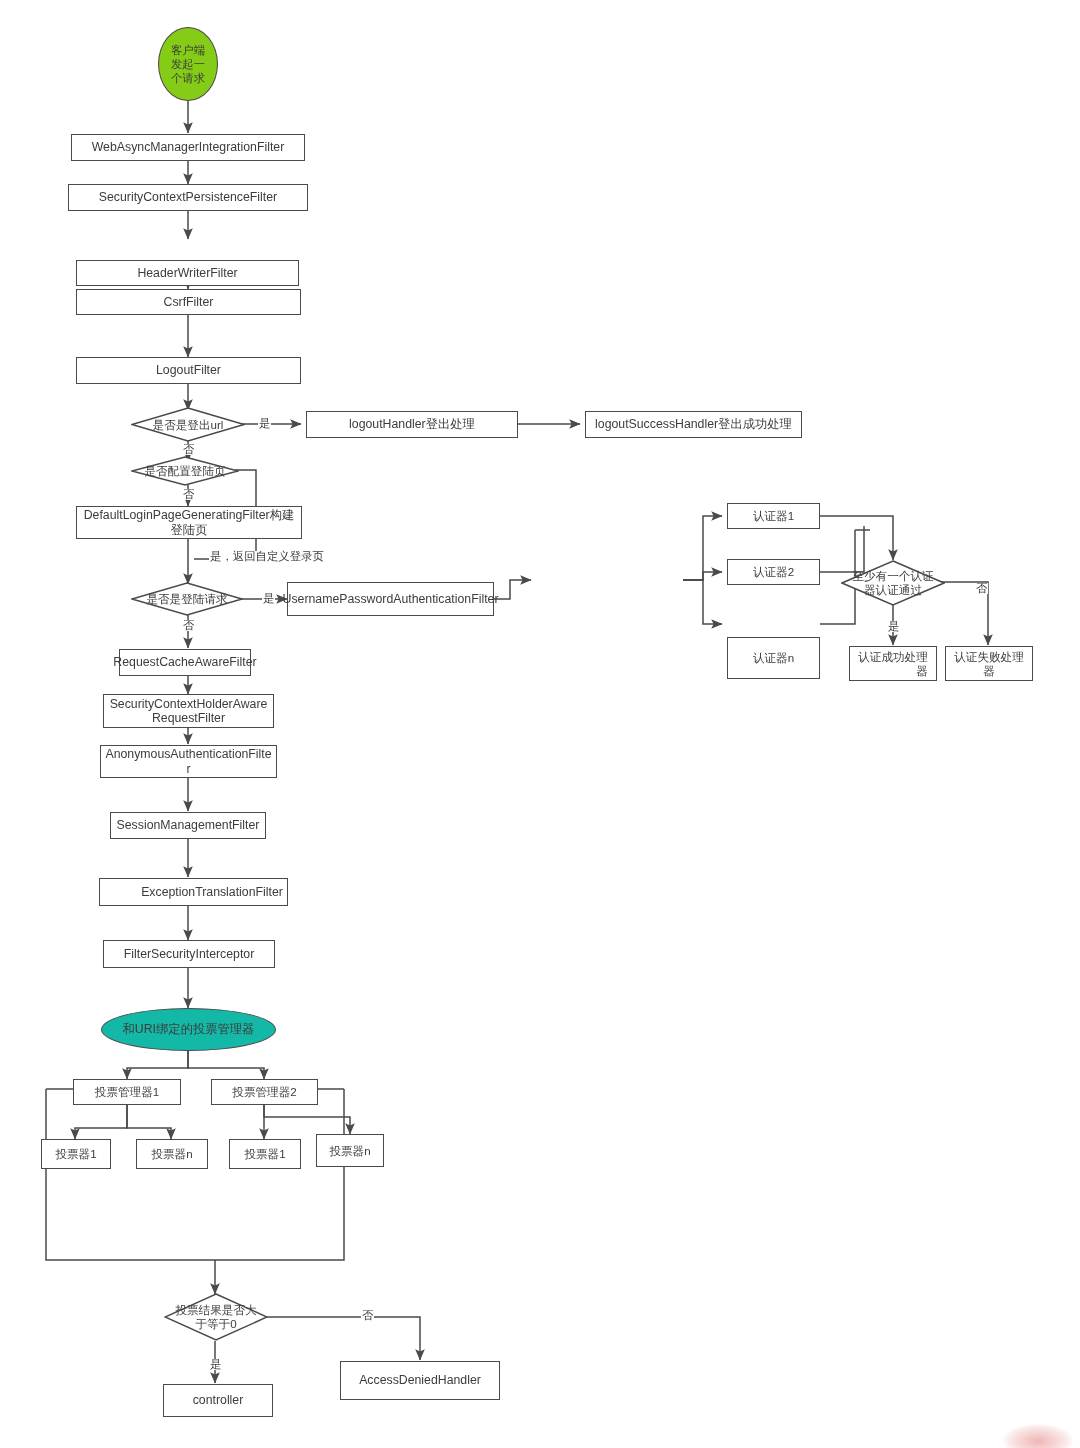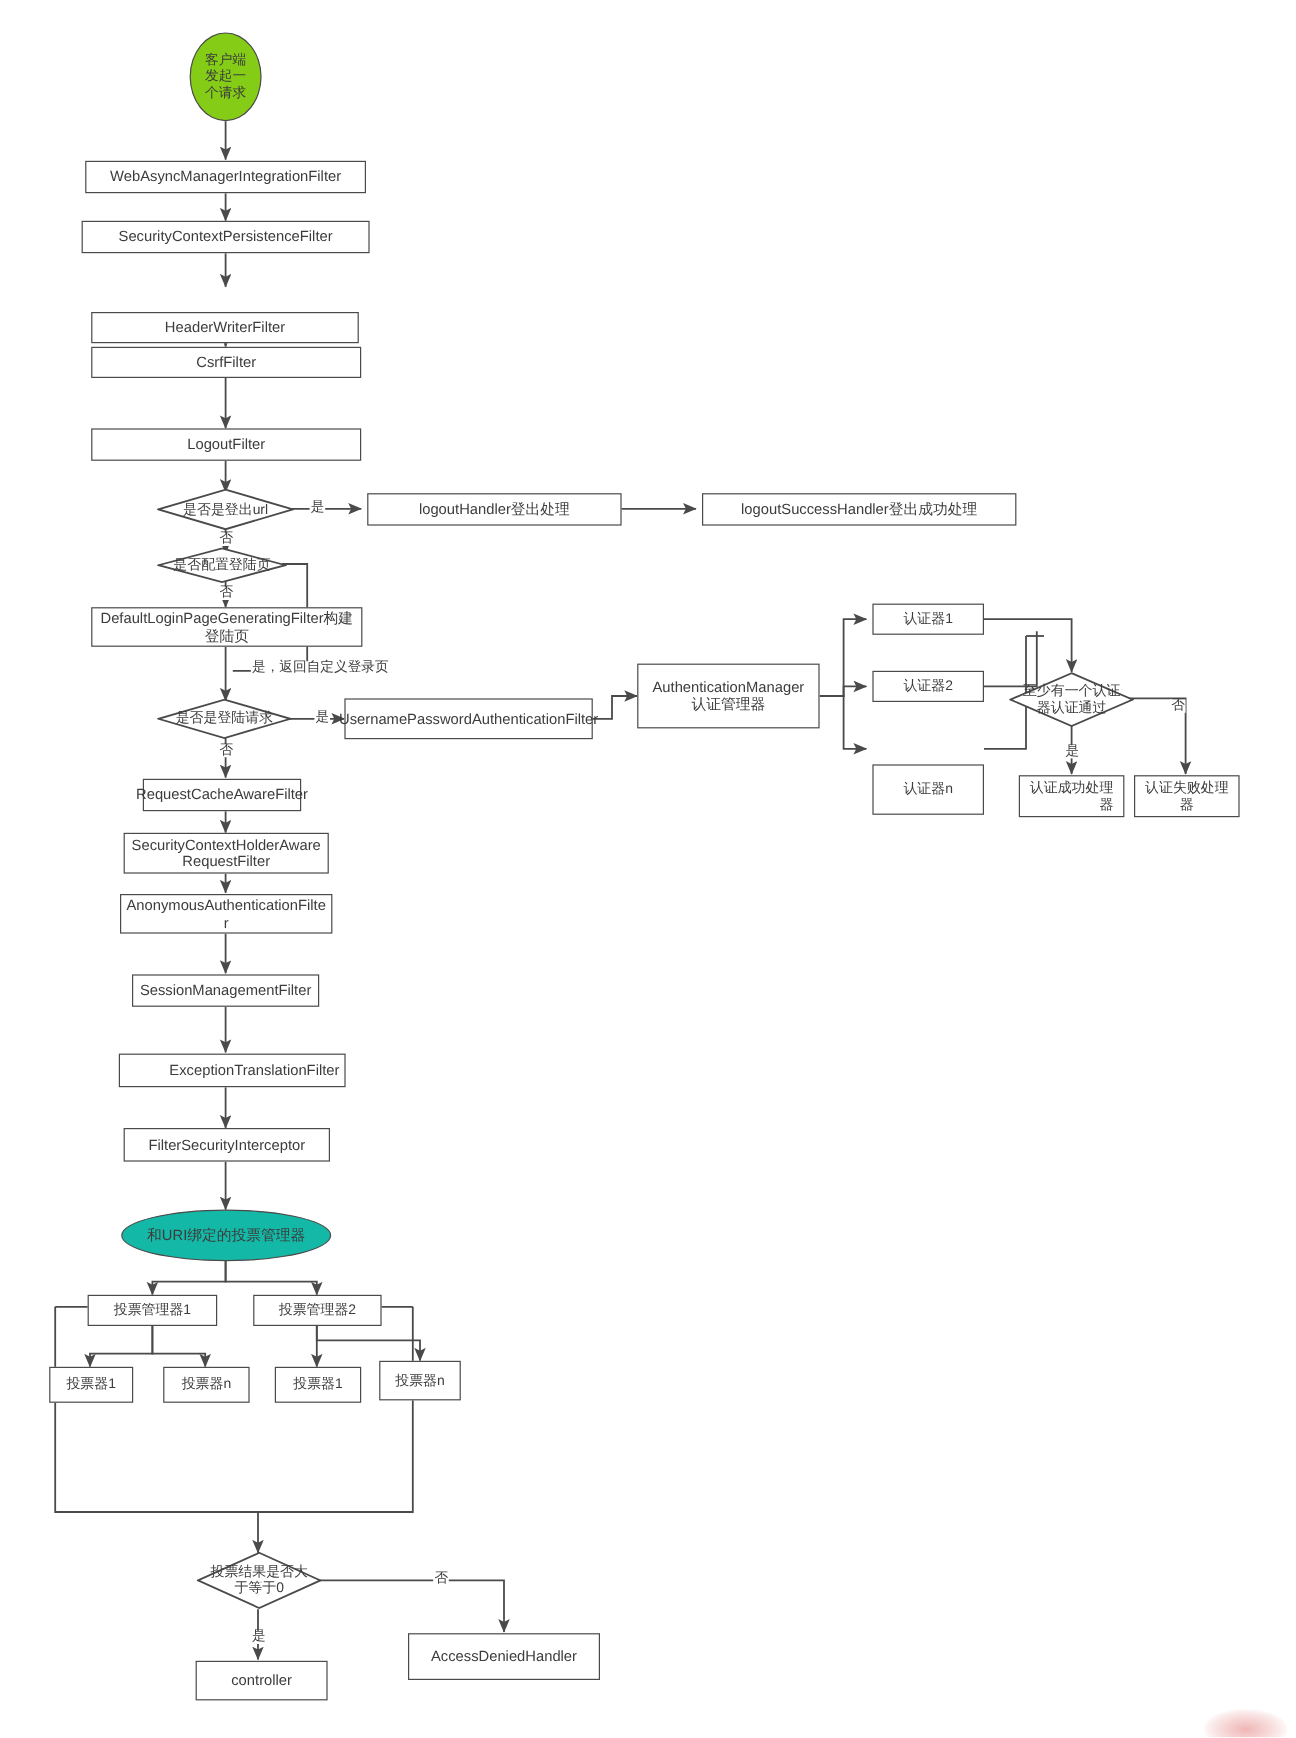--- a/index.html
+++ b/index.html
@@ -203,21 +203,21 @@
     </svg>
     <span class="dlabel">是否是登出url</span>
   </div>
   <div class="edge-label" style="left:258px;top:418px;">是</div>
   <div class="edge-label" style="left:182px;top:444px;">否</div>
 
   <div class="node box" style="left:306px;top:411px;width:212px;height:27px;">
     <span>logoutHandler登出处理</span>
   </div>
 
-  <div class="node box" style="left:585px;top:411px;width:262px;height:27px;">
+  <div class="node box" style="left:585px;top:411px;width:217px;height:27px;">
     <span>logoutSuccessHandler登出成功处理</span>
   </div>
 
   <div class="diamond-wrap" style="left:131px;top:456px;width:108px;height:30px;">
     <svg viewBox="0 0 108 30" preserveAspectRatio="none">
       <polygon points="54,1 107,15 54,29 1,15" fill="#ffffff" stroke="#4a4a4a" stroke-width="1.5" vector-effect="non-scaling-stroke"></polygon>
     </svg>
     <span class="dlabel">是否配置登陆页</span>
   </div>
   <div class="edge-label" style="left:182px;top:489px;">否</div>
@@ -234,24 +234,20 @@
     </svg>
     <span class="dlabel">是否是登陆请求</span>
   </div>
   <div class="edge-label" style="left:262px;top:593px;">是</div>
   <div class="edge-label" style="left:182px;top:620px;">否</div>
 
   <div class="node box" style="left:287px;top:582px;width:207px;height:34px;">
     <span>UsernamePasswordAuthenticationFilter</span>
   </div>
 
-  <div class="node box" style="left:531px;top:553px;width:152px;height:54px;">
-    <span style="white-space:pre-line;">AuthenticationManager
-认证管理器</span>
-  </div>
 
   <div class="node box small" style="left:727px;top:503px;width:93px;height:26px;">
     <span>认证器1</span>
   </div>
 
   <div class="node box small" style="left:727px;top:559px;width:93px;height:26px;">
     <span>认证器2</span>
   </div>
 
   <div class="node box small" style="left:727px;top:637px;width:93px;height:42px;">

